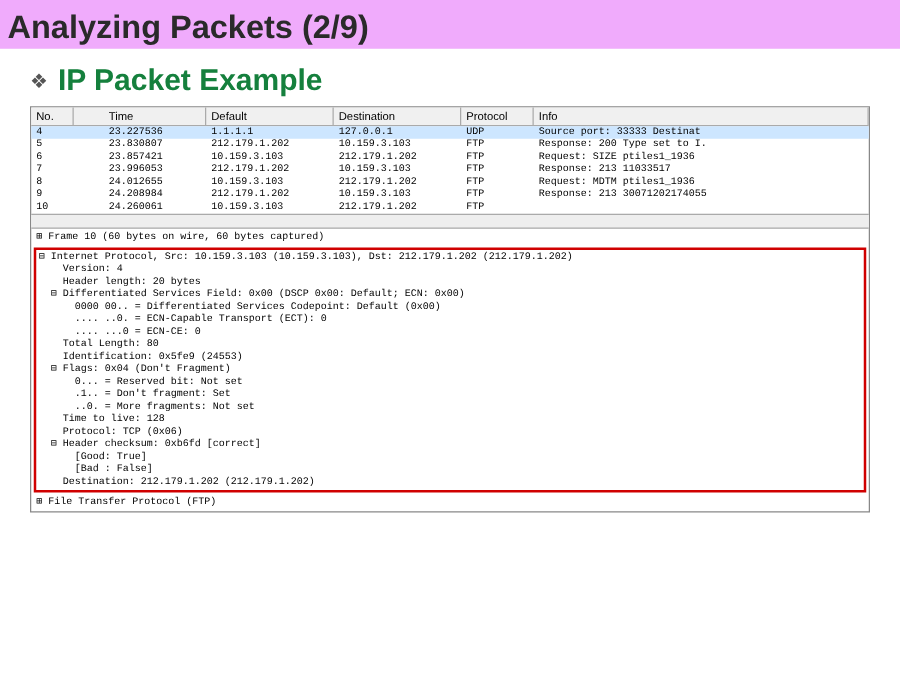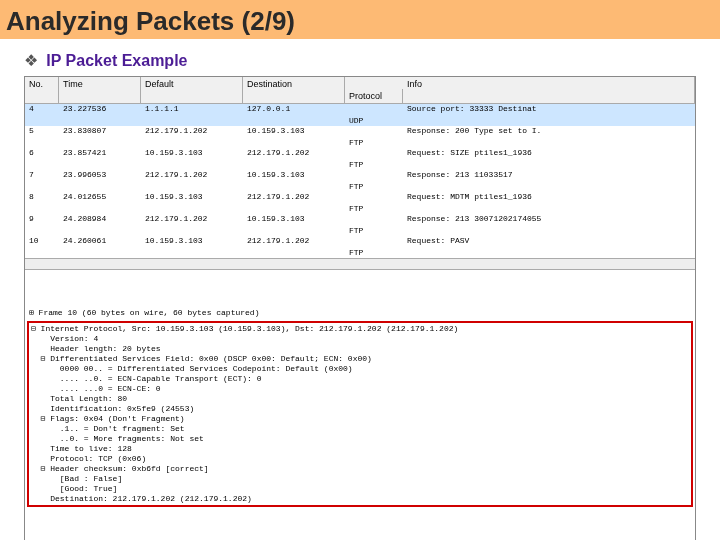--- a/index.html
+++ b/index.html
@@ -1,37 +1,37 @@
 <!DOCTYPE html>
 <html><head>
 <meta charset="utf-8">
 <style>
   * { box-sizing: border-box; margin: 0; padding: 0; }
   body { width: 720px; height: 540px; font-family: Arial, sans-serif; background: #fff; overflow: hidden; }
   .slide { width: 100%; height: 100%; }
-  .title-bar { background: #fdba74; padding: 6px 10px 2px 6px; }
+  .title-bar { background: #f0abfc; padding: 6px 10px 2px 6px; }
   .title-bar h1 { font-size: 26px; font-weight: bold; color: #2a2a2a; }
   .subtitle-row { display: flex; align-items: center; padding: 12px 24px 6px 24px; }
   .diamond { font-size: 16px; color: #555; margin-right: 8px; }
-  .subtitle { font-size: 16px; font-weight: bold; color: #4c1d95; }
+  .subtitle { font-size: 24px; font-weight: bold; color: #15803d; }
   .panel-wrap { padding: 0 24px; }
   .panel { border: 1px solid #888; font-family: "Courier New", monospace; font-size: 8px; line-height: 10px; color: #000; background: #fff; }
   .pkt-header { display: flex; background: #f0f0f0; border-bottom: 1px solid #aaa; font-family: Arial, sans-serif; font-size: 9px; }
   .pkt-header span { padding: 2px 4px; border-right: 1px solid #aaa; }
   .col-no { width: 34px; }
-  .col-time { width: 82px; }
+  .col-time { width: 82px; margin-left: 24px; }
   .col-src { width: 102px; }
   .col-dst { width: 102px; }
-  .col-proto { width: 58px; margin-top: 12px; }
+  .col-proto { width: 58px; }
   .col-info { flex: 1; border-right: none; }
   .pkt-row { display: flex; font-size: 8px; }
   .pkt-row span { padding: 0 4px; white-space: nowrap; overflow: hidden; }
   .selected { background: #cde6ff; }
   .scroll-strip { height: 12px; background: #eee; border-top: 1px solid #aaa; border-bottom: 1px solid #aaa; }
-  .detail { padding: 2px 4px; margin-top: 36px; }
+  .detail { padding: 2px 4px; }
   .detail-line { white-space: pre; }
   .redbox { border: 2px solid #d00000; margin: 1px 2px; padding: 1px 2px; }
 </style>
 </head>
 <body>
 
 <div class="slide">
   <div class="title-bar">
     <h1>Analyzing Packets (2/9)</h1>
   </div>
@@ -100,48 +100,48 @@
             <span class="col-dst">10.159.3.103</span>
             <span class="col-proto">FTP</span>
             <span class="col-info">Response: 213 30071202174055</span>
           </div>
           <div class="pkt-row">
             <span class="col-no">10</span>
             <span class="col-time">24.260061</span>
             <span class="col-src">10.159.3.103</span>
             <span class="col-dst">212.179.1.202</span>
             <span class="col-proto">FTP</span>
-            <span class="col-info">Request: PASV</span>
           </div>
         </div>
 
       <div class="scroll-strip"></div>
 
       <div class="detail">
         <div class="detail-line">⊞ Frame 10 (60 bytes on wire, 60 bytes captured)</div>
       </div>
 
       <div class="redbox" id="redbox">
           <div class="detail-line">⊟ Internet Protocol, Src: 10.159.3.103 (10.159.3.103), Dst: 212.179.1.202 (212.179.1.202)</div>
           <div class="detail-line">    Version: 4</div>
           <div class="detail-line">    Header length: 20 bytes</div>
           <div class="detail-line">  ⊟ Differentiated Services Field: 0x00 (DSCP 0x00: Default; ECN: 0x00)</div>
           <div class="detail-line">      0000 00.. = Differentiated Services Codepoint: Default (0x00)</div>
           <div class="detail-line">      .... ..0. = ECN-Capable Transport (ECT): 0</div>
           <div class="detail-line">      .... ...0 = ECN-CE: 0</div>
           <div class="detail-line">    Total Length: 80</div>
           <div class="detail-line">    Identification: 0x5fe9 (24553)</div>
           <div class="detail-line">  ⊟ Flags: 0x04 (Don't Fragment)</div>
+          <div class="detail-line">      0... = Reserved bit: Not set</div>
           <div class="detail-line">      .1.. = Don't fragment: Set</div>
           <div class="detail-line">      ..0. = More fragments: Not set</div>
           <div class="detail-line">    Time to live: 128</div>
           <div class="detail-line">    Protocol: TCP (0x06)</div>
           <div class="detail-line">  ⊟ Header checksum: 0xb6fd [correct]</div>
+          <div class="detail-line">      [Good: True]</div>
           <div class="detail-line">      [Bad : False]</div>
-          <div class="detail-line">      [Good: True]</div>
           <div class="detail-line">    Destination: 212.179.1.202 (212.179.1.202)</div>
         </div>
 
       <div class="detail">
         <div class="detail-line">⊞ File Transfer Protocol (FTP)</div>
       </div>
 
     </div>
   </div>
 </div>

